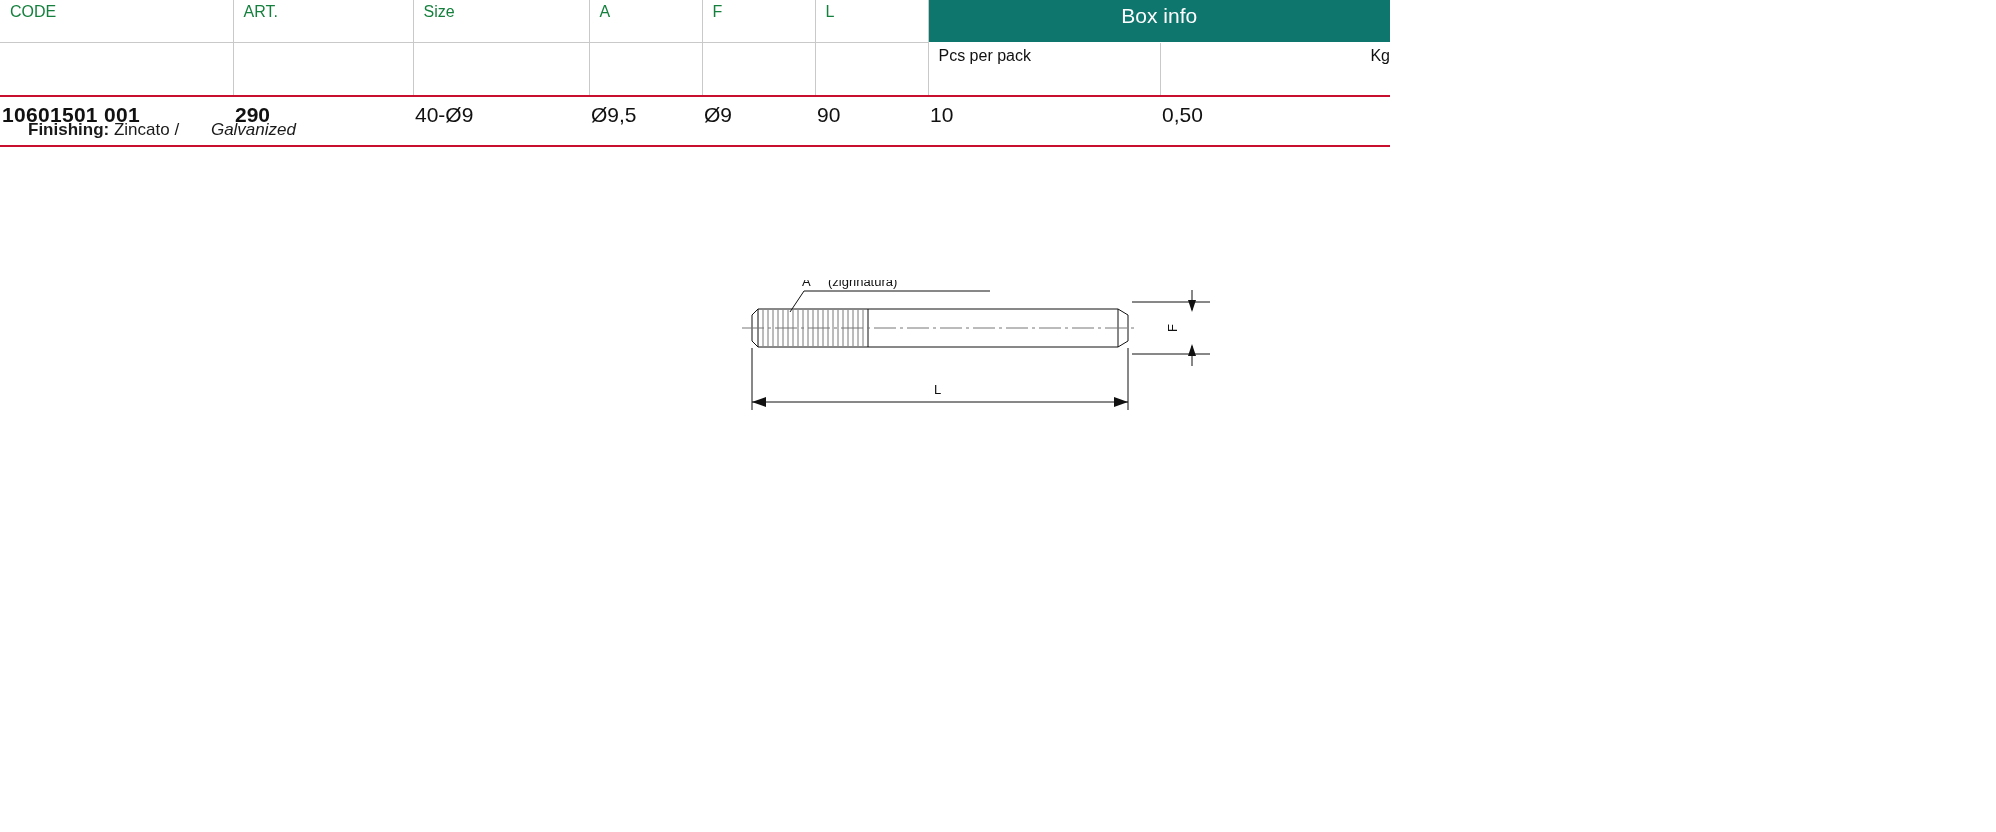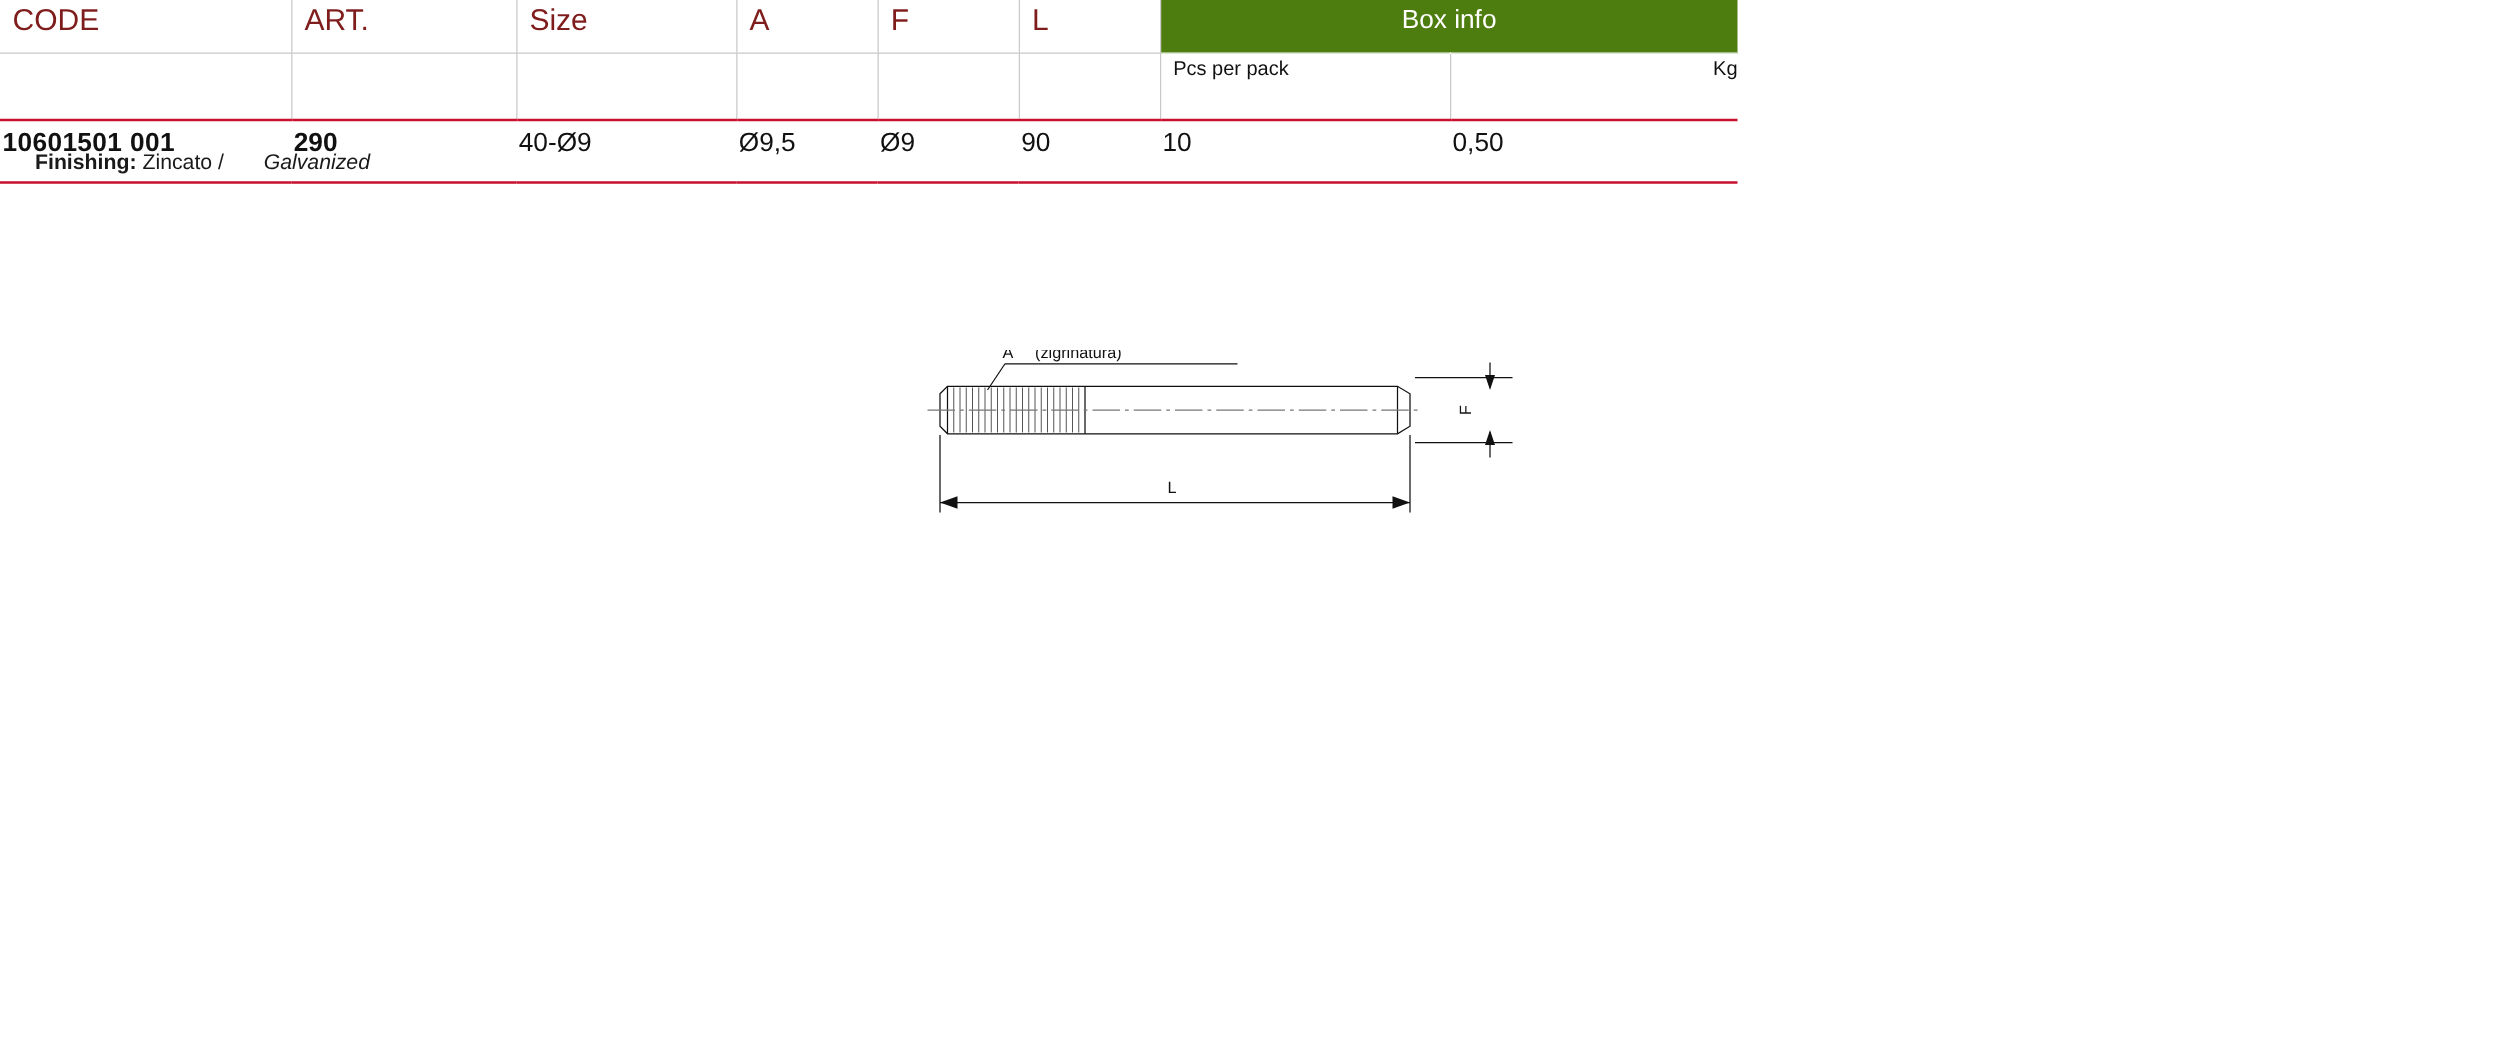--- a/index.html
+++ b/index.html
@@ -34,30 +34,30 @@
   .spec-table col.c-pcs   { width: 232px; }
   .spec-table col.c-kg    { width: 230px; }
 
   .spec-table th, .spec-table td {
     padding: 0;
     vertical-align: top;
   }
 
   .hdr-main th {
     height: 38px;
-    font-size: 24px;
+    font-size: 16px;
     font-weight: normal;
     text-align: left;
     padding: 3px 0 0 10px;
     border-right: 1px solid #c9c9c9;
     border-bottom: 1px solid #c9c9c9;
-    color: #7f1d1d;
+    color: #15803d;
   }
   .hdr-main th.boxinfo {
-    background: #4d7c0f;
+    background: #0f766e;
     color: #ffffff;
     text-align: center;
     font-size: 21px;
     padding: 4px 0 0 0;
     border-right: none;
     border-bottom: 1px solid #ffffff;
   }
   .hdr-sub th {
     height: 30px;
     font-size: 16px;

